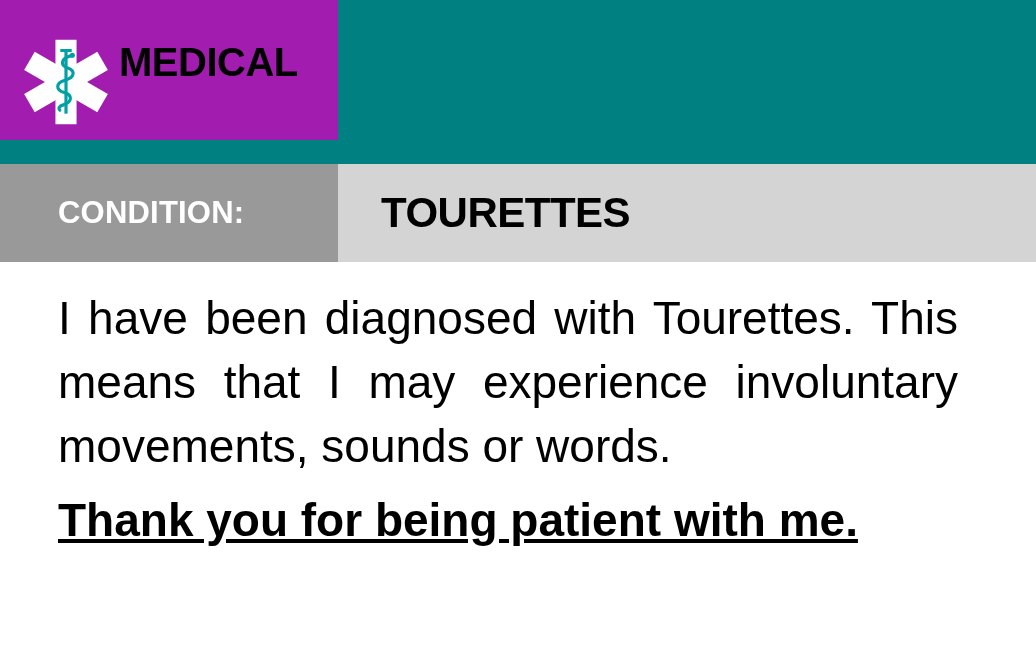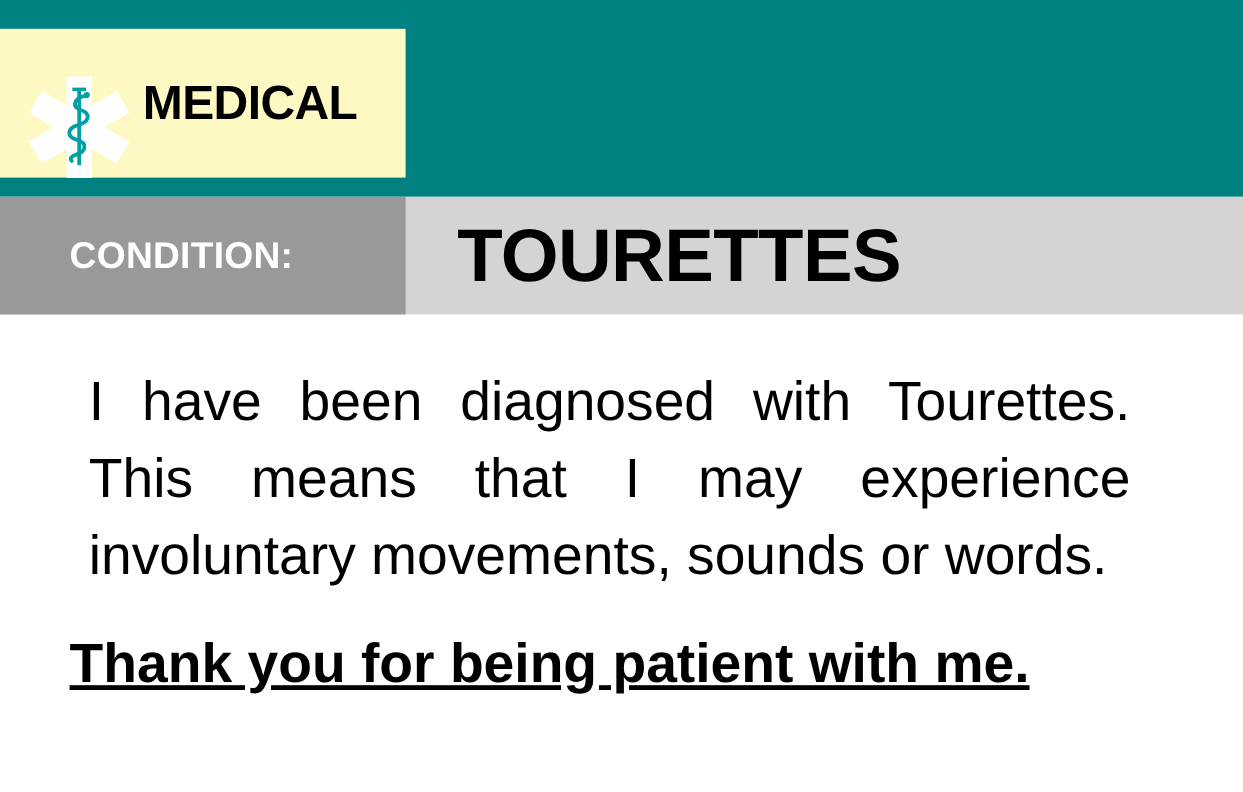--- a/index.html
+++ b/index.html
@@ -26,23 +26,22 @@
     top: 0;
     width: 1036px;
     height: 164px;
     background: #008080; 
   }
   .header-brand-panel {
     position: absolute;
     left: 0;
     top: 0;
     width: 338px;
-    height: 124px;
-    background: #fef9c3; 
-    margin-top: 24px;
+    height: 140px;
+    background: #a21caf; 
   }
   .logo {
     position: absolute;
     left: 22px;
     top: 38px;
     width: 88px;
     height: 88px;
   }
   .brand-text {
     position: absolute;
@@ -93,35 +92,35 @@
   }
   .condition-value {
     position: absolute;
     left: 381px;
     top: 0;
     height: 98px;
     display: flex;
     align-items: center;
     color: #000000;
     font-weight: bold;
-    font-size: 62px;
+    font-size: 42px;
     letter-spacing: -0.5px;
     white-space: nowrap;
   }
 
   
   .body-area {
     position: absolute;
     left: 58px;
     top: 286px;
     width: 900px;
     background: transparent;
   }
   .body-paragraph {
-    margin: 16px;
+    margin: 0;
     color: #000000;
     font-size: 46px;
     line-height: 64px;
     text-align: justify;
     text-justify: inter-word;
     font-stretch: condensed;
   }
   .body-paragraph.justified-block {
     
     text-align-last: left;

